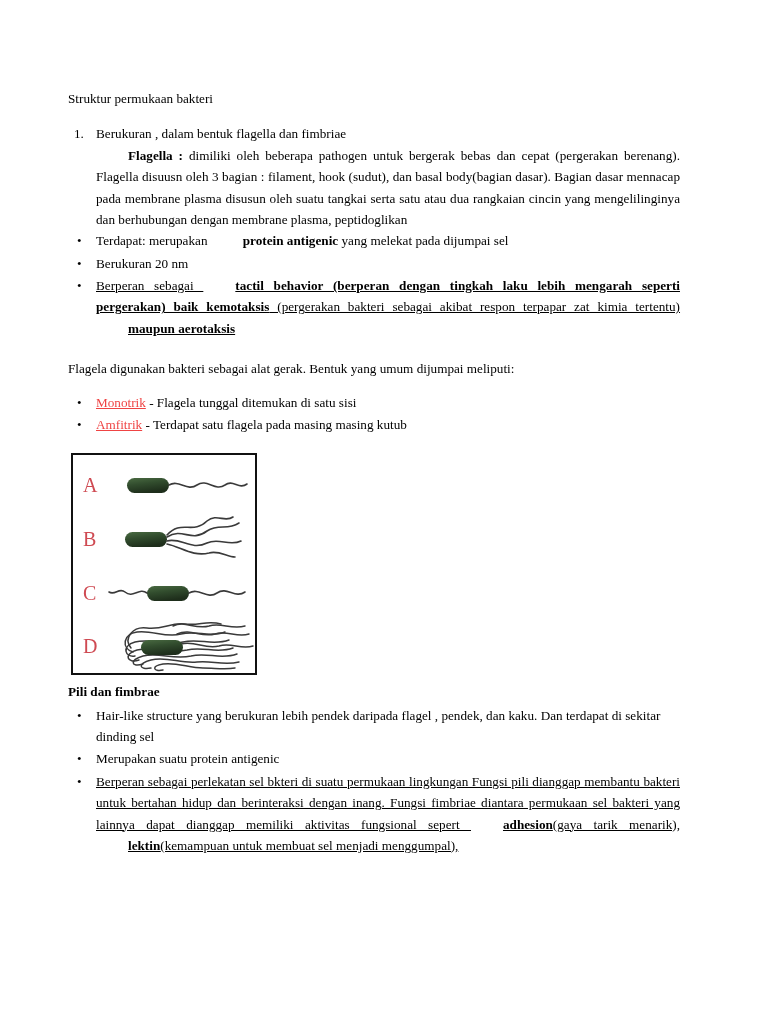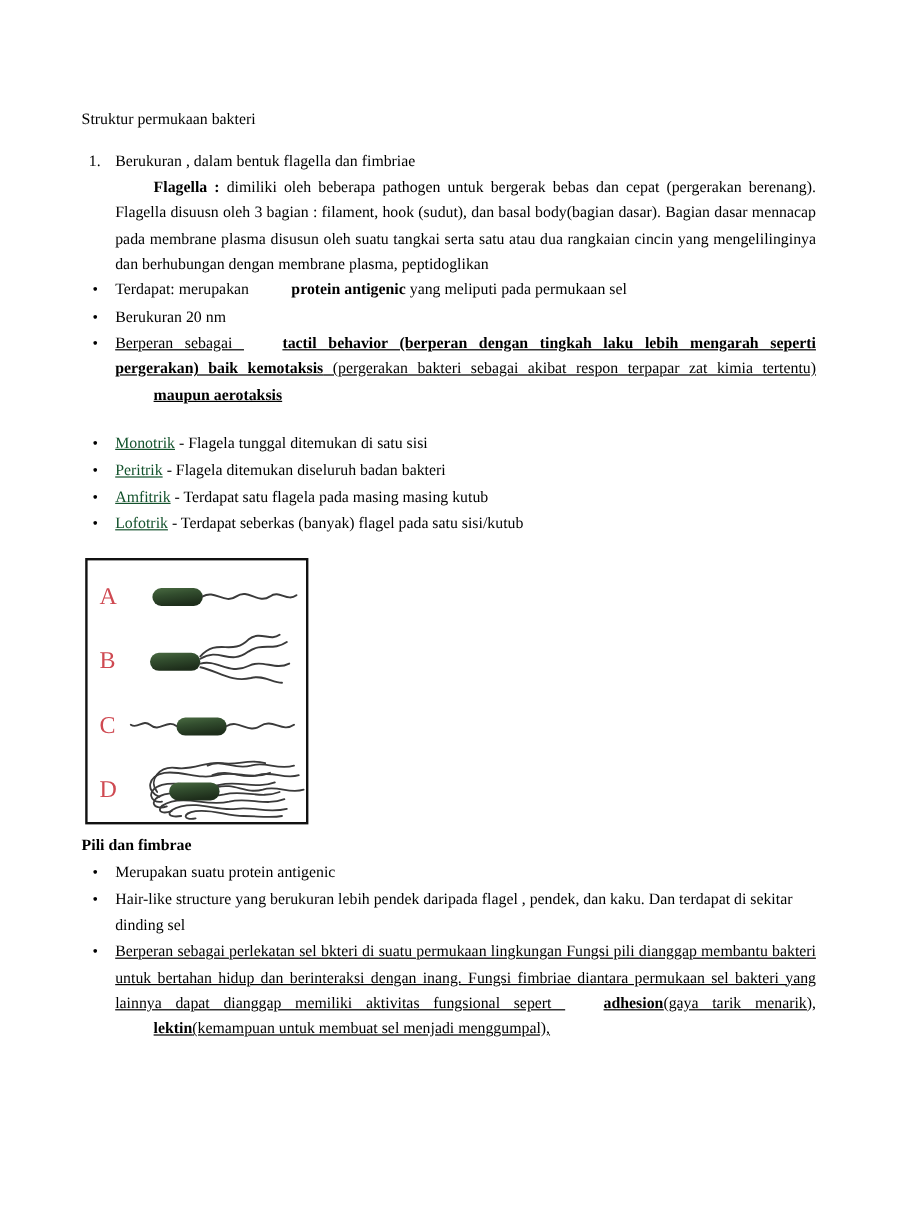--- a/index.html
+++ b/index.html
@@ -81,21 +81,21 @@
     text-justify: inter-word;
     text-decoration: underline;
   }
   ul.bullets > li.justified > .txt {
     display: block;
   }
 
   b, strong { font-weight: bold; margin-left: 32px; }
 
   a.doclink {
-    color: #14532d;
+    color: #ef4444;
     text-decoration: underline;
   }
   .spacer-18 { height: 18px; }
 
   
   .figure-wrap {
     margin: 18px 0 6px 0;
     padding-left: 3px;
   }
   .figure-box {
@@ -146,35 +146,34 @@
 
     <ol class="num-list">
       <li>
         <span class="marker">1.</span>
         <span>Berukuran , dalam bentuk flagella dan fimbriae</span>
         <span class="subline"><b>Flagella :</b><span> dimiliki oleh beberapa pathogen untuk bergerak bebas dan cepat (pergerakan berenang). Flagella disuusn oleh 3 bagian : filament, hook (sudut), dan basal body(bagian dasar). Bagian dasar mennacap pada membrane plasma disusun oleh suatu tangkai serta satu atau dua rangkaian cincin yang mengelilinginya dan berhubungan dengan membrane plasma, peptidoglikan</span></span>
       </li>
     </ol>
 
     <ul class="bullets">
-      <li><span>Terdapat: merupakan </span><b>protein antigenic</b><span> yang meliputi pada permukaan sel</span></li>
+      <li><span>Terdapat: merupakan </span><b>protein antigenic</b><span> yang melekat pada dijumpai sel</span></li>
       <li><span>Berukuran 20 nm</span></li>
       <li class="justified">
           <span class="txt"><span>Berperan sebagai </span><b>tactil behavior (berperan dengan tingkah laku lebih mengarah seperti pergerakan) baik kemotaksis</b><span> (pergerakan bakteri sebagai akibat respon terpapar zat kimia tertentu) </span><b>maupun aerotaksis</b></span>
         </li>
     </ul>
 
     <div class="spacer-18"></div>
 
+    <p class="para tight">Flagela digunakan bakteri sebagai alat gerak. Bentuk yang umum dijumpai meliputi:</p>
 
     <ul class="bullets">
       <li><a class="doclink" href="#">Monotrik</a><span> - Flagela tunggal ditemukan di satu sisi</span></li>
-      <li><a class="doclink" href="#">Peritrik</a><span> - Flagela ditemukan diseluruh badan bakteri</span></li>
       <li><a class="doclink" href="#">Amfitrik</a><span> - Terdapat satu flagela pada masing masing kutub</span></li>
-      <li><a class="doclink" href="#">Lofotrik</a><span> - Terdapat seberkas (banyak) flagel pada satu sisi/kutub</span></li>
     </ul>
 
     <div class="figure-wrap">
       <div class="figure-box">
 
         <div class="fig-row" style="top:4px;">
           <span class="fig-label">A</span>
           <svg class="fig-svg" viewBox="0 0 150 52">
             <defs>
               <linearGradient id="gcell" x1="0" y1="0" x2="0.35" y2="1">
@@ -228,21 +227,21 @@
             <rect x="34" y="22" width="42" height="15" rx="7.5" fill="url(#gcell)"></rect>
           </svg>
         </div>
 
       </div>
     </div>
 
     <p class="caption-bold">Pili dan fimbrae</p>
 
     <ul class="bullets">
+      <li><span>Hair-like structure yang berukuran lebih pendek daripada flagel , pendek, dan kaku. Dan terdapat di sekitar dinding sel</span></li>
       <li><span>Merupakan suatu protein antigenic</span></li>
-      <li><span>Hair-like structure yang berukuran lebih pendek daripada flagel , pendek, dan kaku. Dan terdapat di sekitar dinding sel</span></li>
       <li class="justified">
           <span class="txt"><span>Berperan sebagai perlekatan sel bkteri di suatu permukaan lingkungan Fungsi pili dianggap membantu bakteri untuk bertahan hidup dan berinteraksi dengan inang. Fungsi fimbriae diantara permukaan sel bakteri yang lainnya dapat dianggap memiliki aktivitas fungsional sepert </span><b>adhesion</b><span>(gaya tarik menarik), </span><b>lektin</b><span>(kemampuan untuk membuat sel menjadi menggumpal),</span></span>
         </li>
     </ul>
 
   </div>
 </div>
 
 </body></html>

